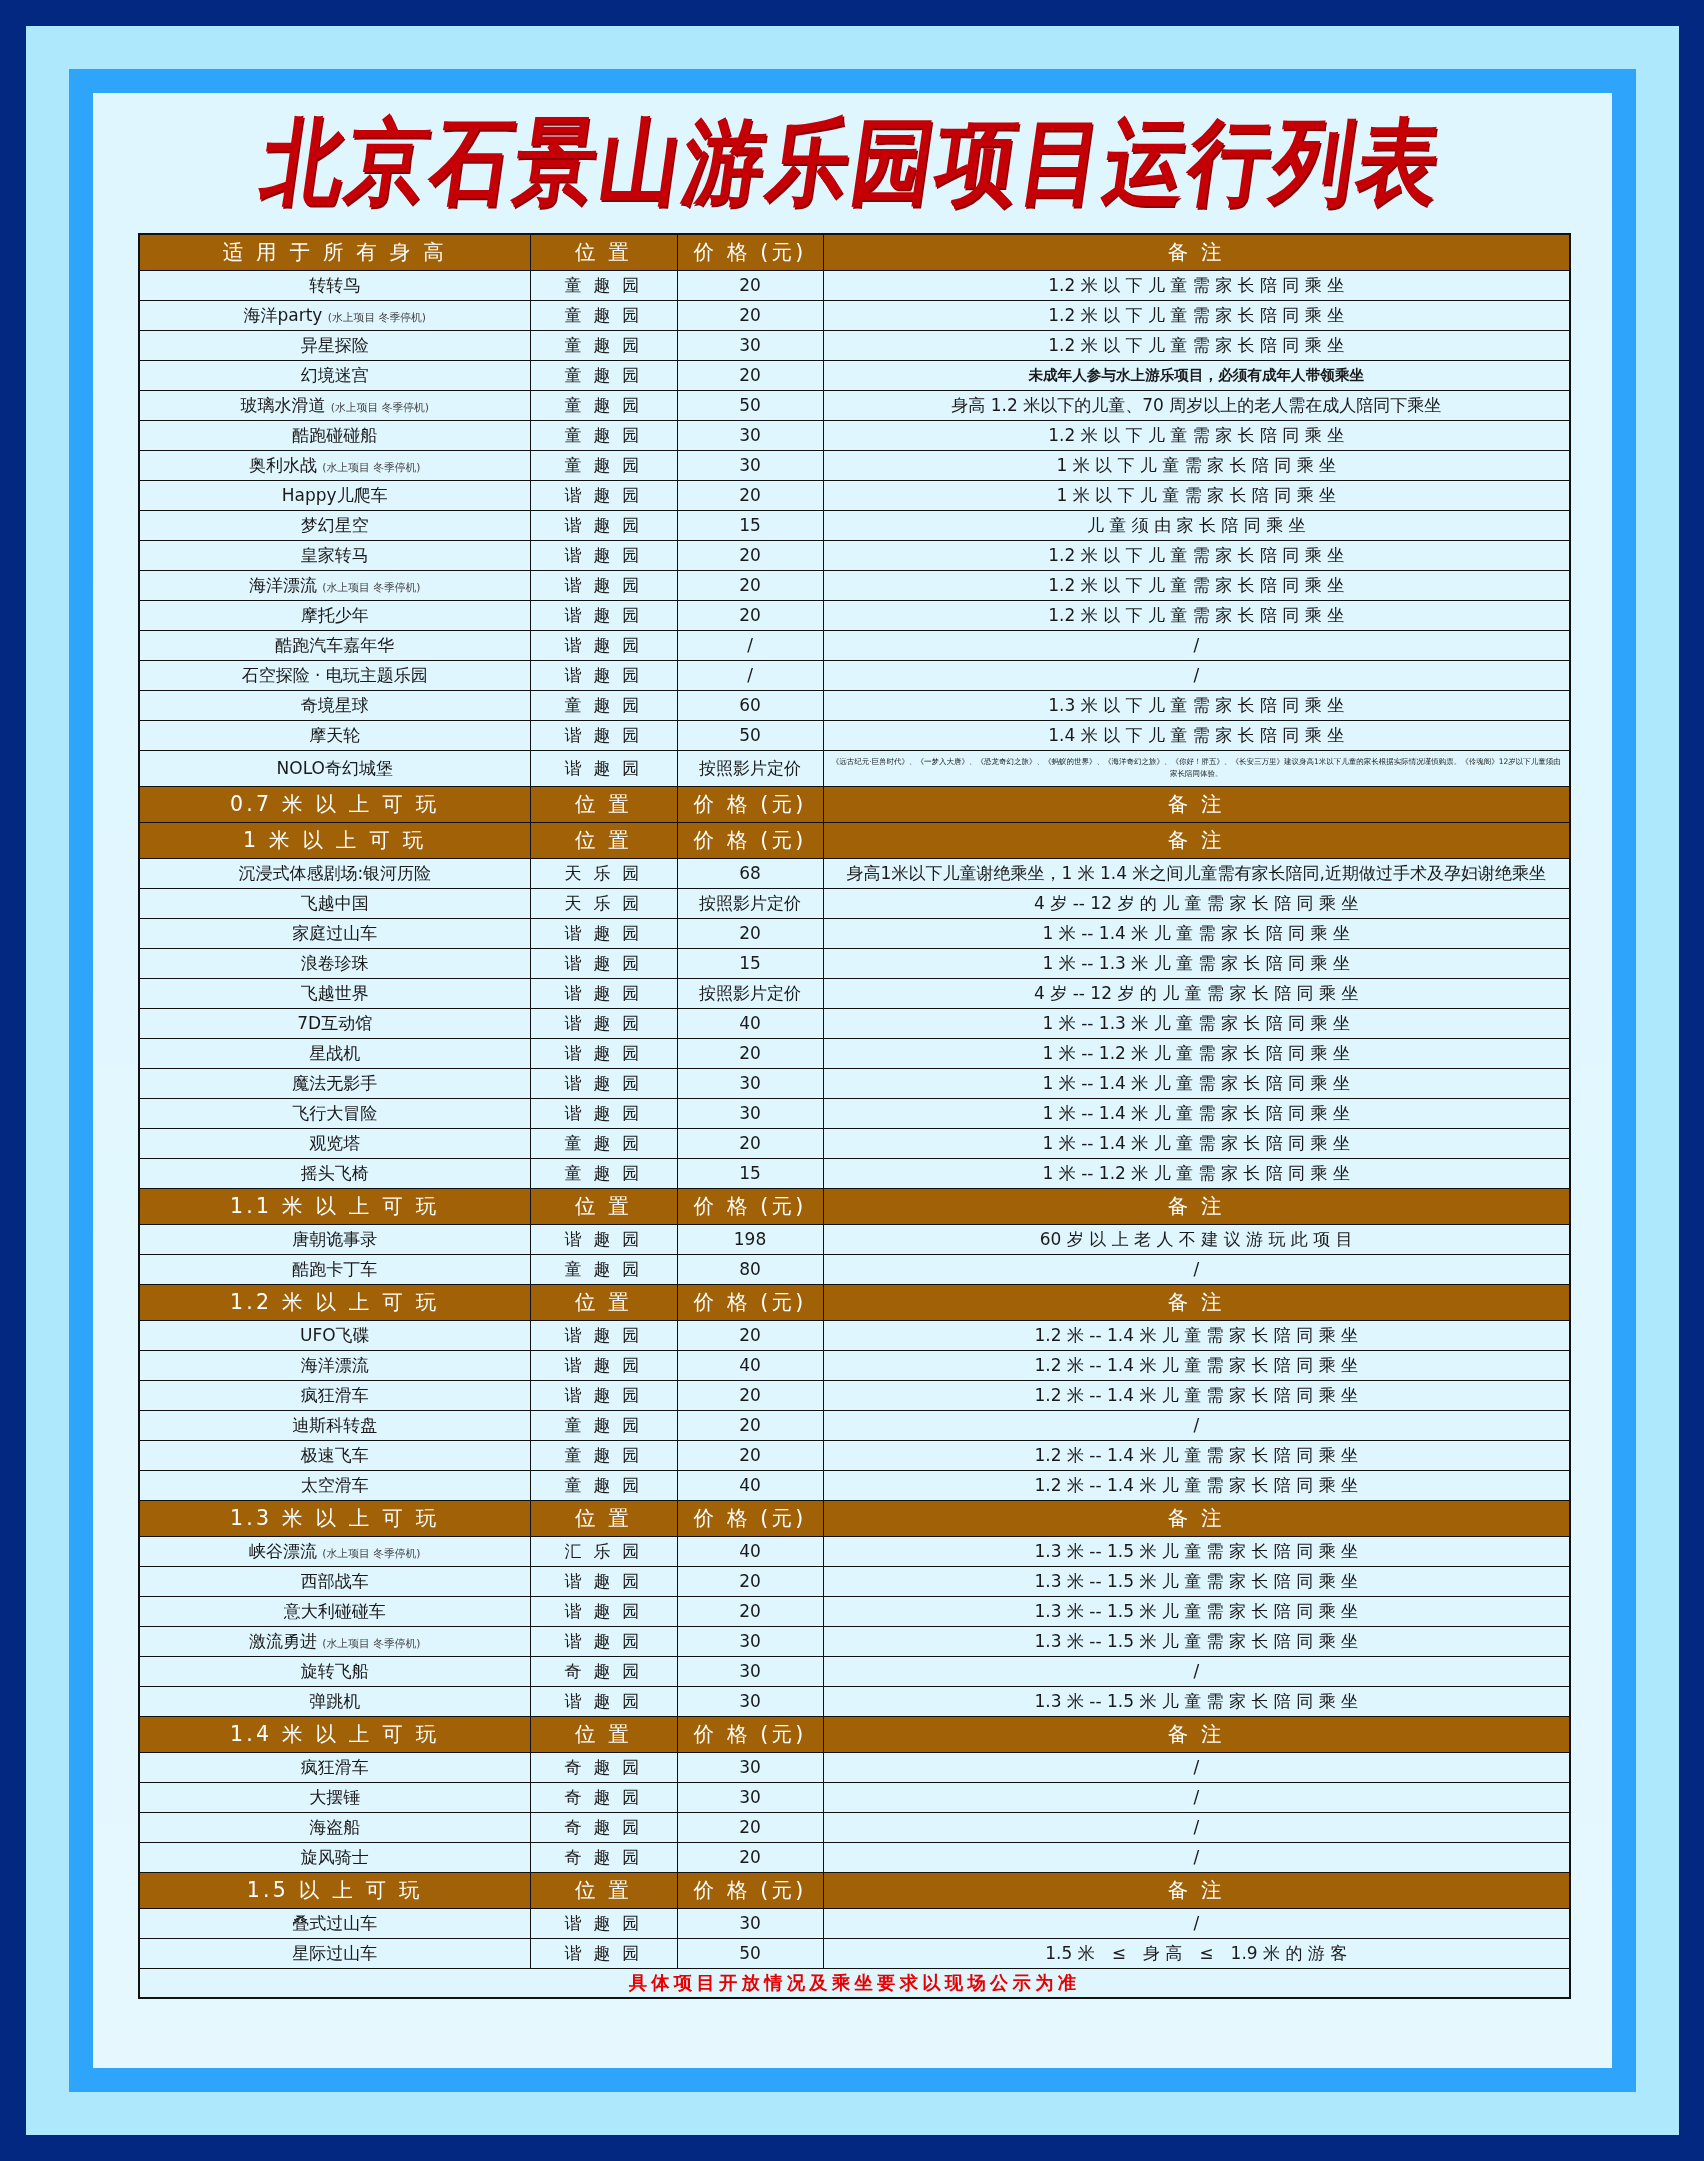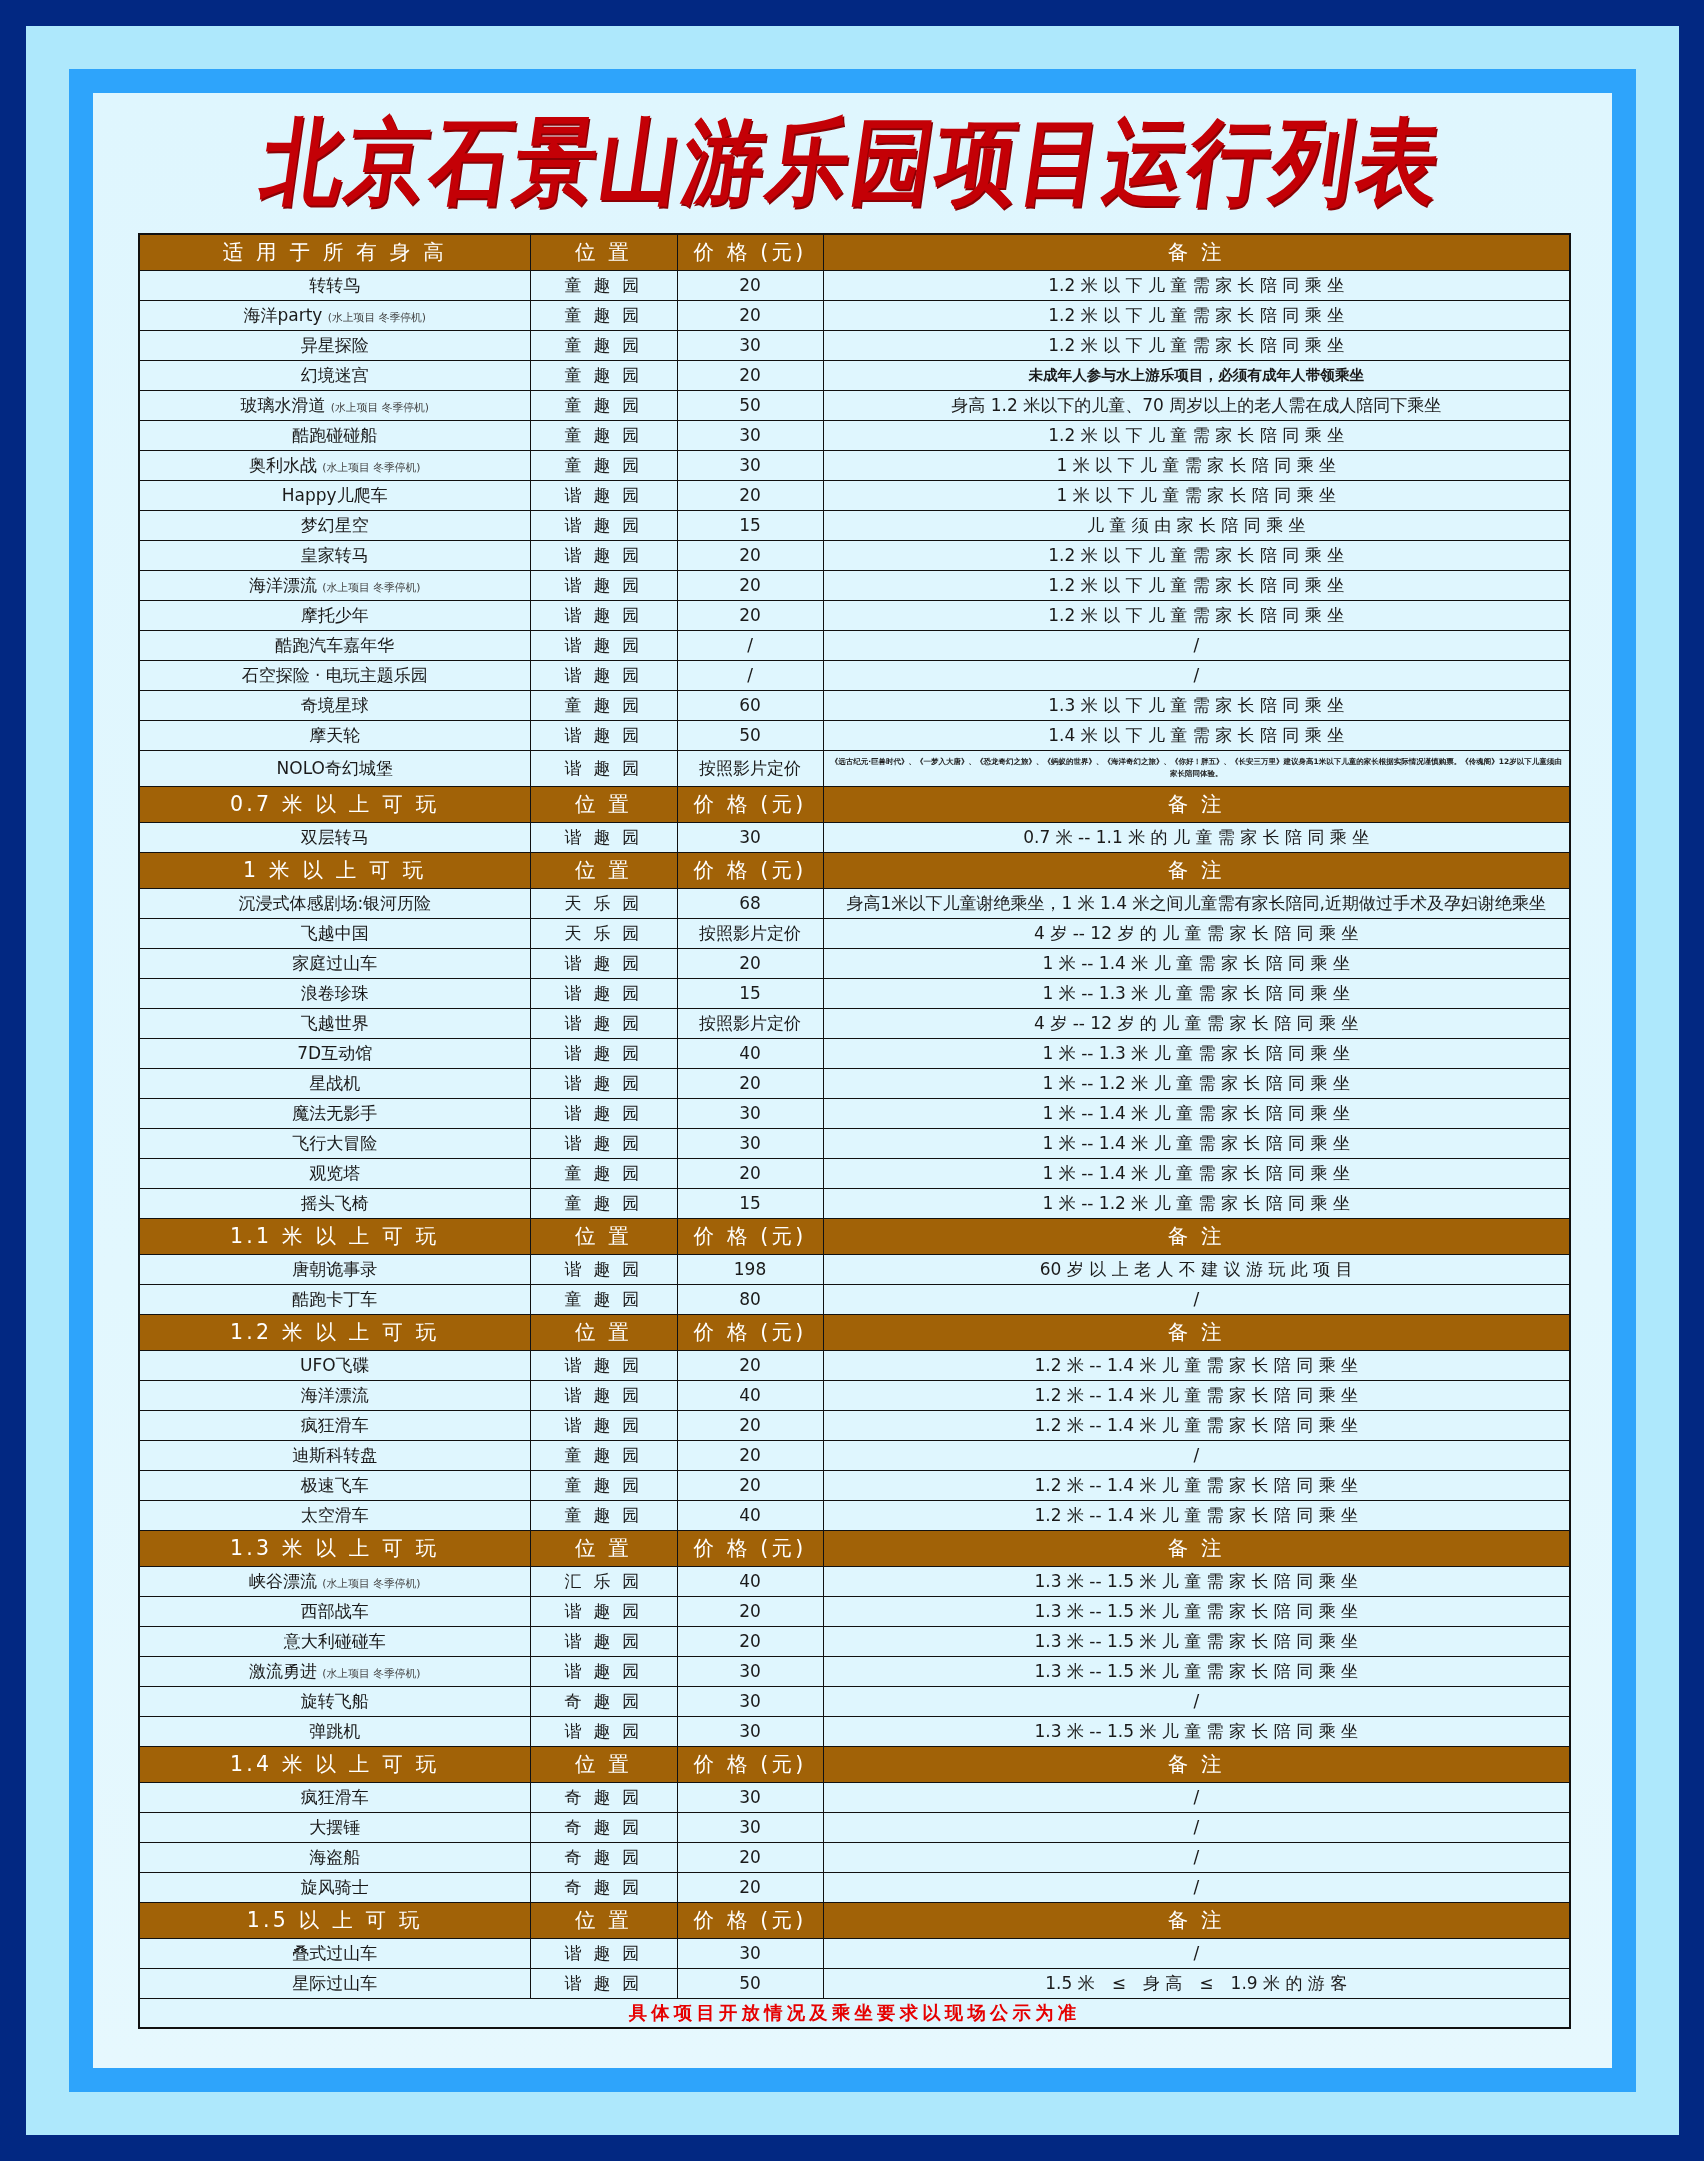--- a/index.html
+++ b/index.html
@@ -61,21 +61,21 @@
     font-size: 20.5px;
     height: 36px;
     letter-spacing: 3.2px;
   }
   .spaced { letter-spacing: 3.2px; margin-top: 24px; }
   .note-small { font-size: 10.8px; color: #444; }
   td.remark-tiny {
     font-size: 7.5px !important;
     line-height: 12px;
     white-space: normal !important;
-    font-weight: bold;
+    font-weight: normal;
     color: #222 !important;
     padding: 1.1px 5.4px !important;
     height: 36px !important;
   }
   td.remark-mid { font-size: 14.6px !important; font-weight: bold; }
   td.footer {
     color: #e60000 !important;
     font-weight: bold;
     font-size: 18.3px !important;
     letter-spacing: 4.3px;
@@ -206,26 +206,20 @@
         <td class="spaced">谐 趣 园</td>
         <td>按照影片定价</td>
         <td class="remark-tiny">《远古纪元·巨兽时代》、《一梦入大唐》、《恐龙奇幻之旅》、《蚂蚁的世界》、《海洋奇幻之旅》、《你好！胖五》、《长安三万里》建议身高1米以下儿童的家长根据实际情况谨慎购票。《伶魂阁》12岁以下儿童须由家长陪同体验。</td>
       </tr>
       <tr class="sec">
         <td>0.7 米 以 上 可 玩</td>
         <td>位 置</td>
         <td>价 格 (元)</td>
         <td>备 注</td>
       </tr>
-      <tr>
-        <td><span>双层转马</span></td>
-        <td class="spaced">谐 趣 园</td>
-        <td>30</td>
-        <td class="">0.7 米 -- 1.1 米 的 儿 童 需 家 长 陪 同 乘 坐</td>
-      </tr>
       <tr class="sec">
         <td>1 米 以 上 可 玩</td>
         <td>位 置</td>
         <td>价 格 (元)</td>
         <td>备 注</td>
       </tr>
       <tr>
         <td><span>沉浸式体感剧场:银河历险</span></td>
         <td class="spaced">天 乐 园</td>
         <td>68</td>

